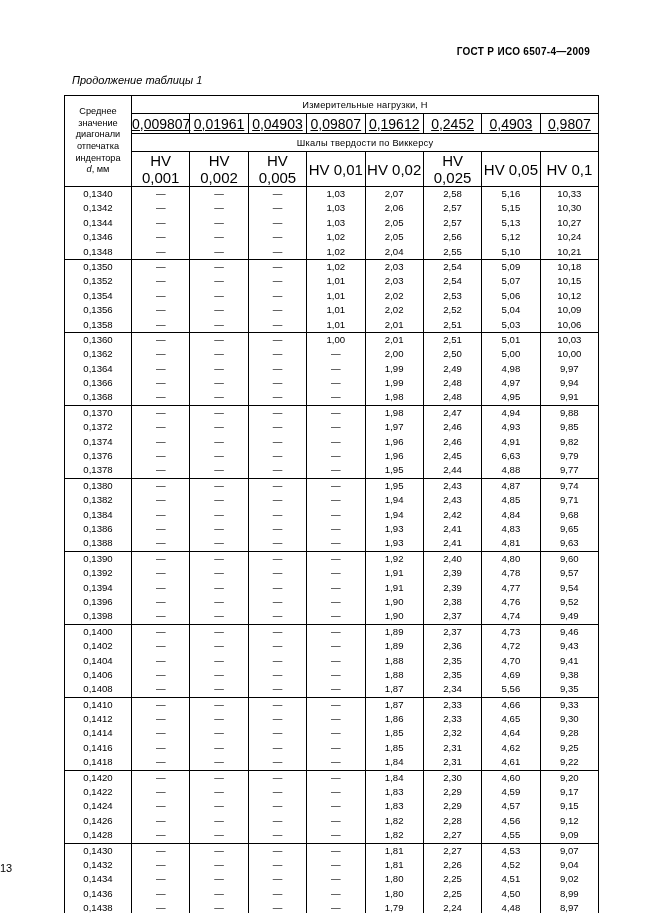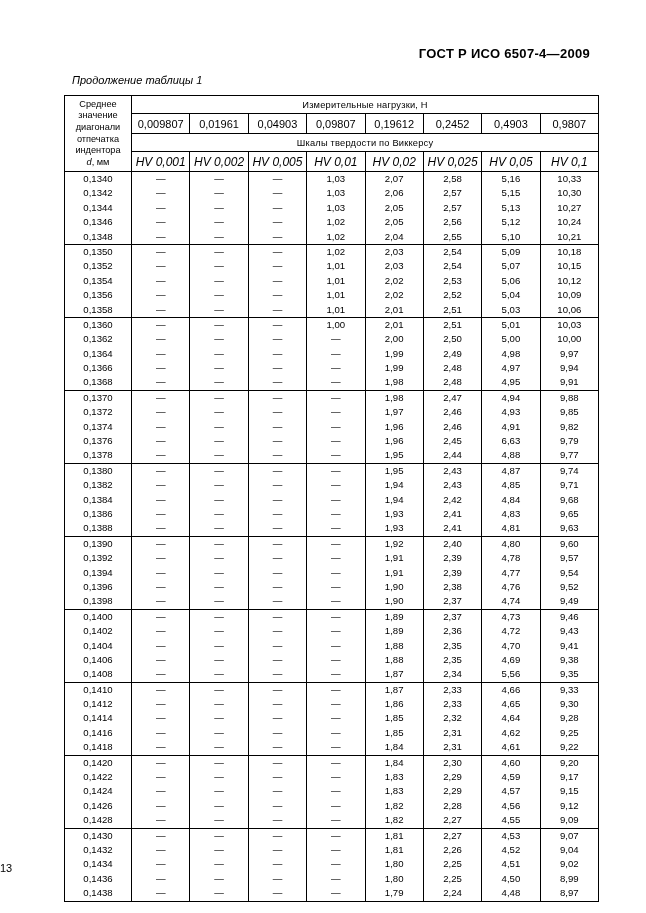--- a/index.html
+++ b/index.html
@@ -14,21 +14,21 @@
     font-family: "Liberation Sans", "DejaVu Sans", sans-serif;
     color: #000000;
     overflow: hidden;
   }
 
   
   .page-header {
     position: absolute;
     top: 46px;
     right: 56px;
-    font-size: 13px;
+    font-size: 10px;
     font-weight: bold;
     letter-spacing: 0.3px;
     white-space: nowrap;
   }
 
   
   .table-caption {
     position: absolute;
     top: 74px;
     left: 72px;
@@ -73,26 +73,26 @@
     padding: 2px 3px;
   }
   .hdr-stub .ital { font-style: italic; }
   .hdr-span {
     height: 17px;
     font-size: 9.3px;
     letter-spacing: 0.2px;
   }
   .hdr-load {
     height: 19px;
-    font-size: 11px;
+    font-size: 14px;
+    text-decoration: underline;
   }
   .hdr-hv {
     height: 19px;
-    font-size: 12px;
-    font-style: italic;
+    font-size: 15px;
   }
 
   
   td.grp {
     padding: 3.5px 0 3.5px 0;
     line-height: 14.4px;
     font-size: 9.6px;
   }
   td.grp .ln {
     display: block;

